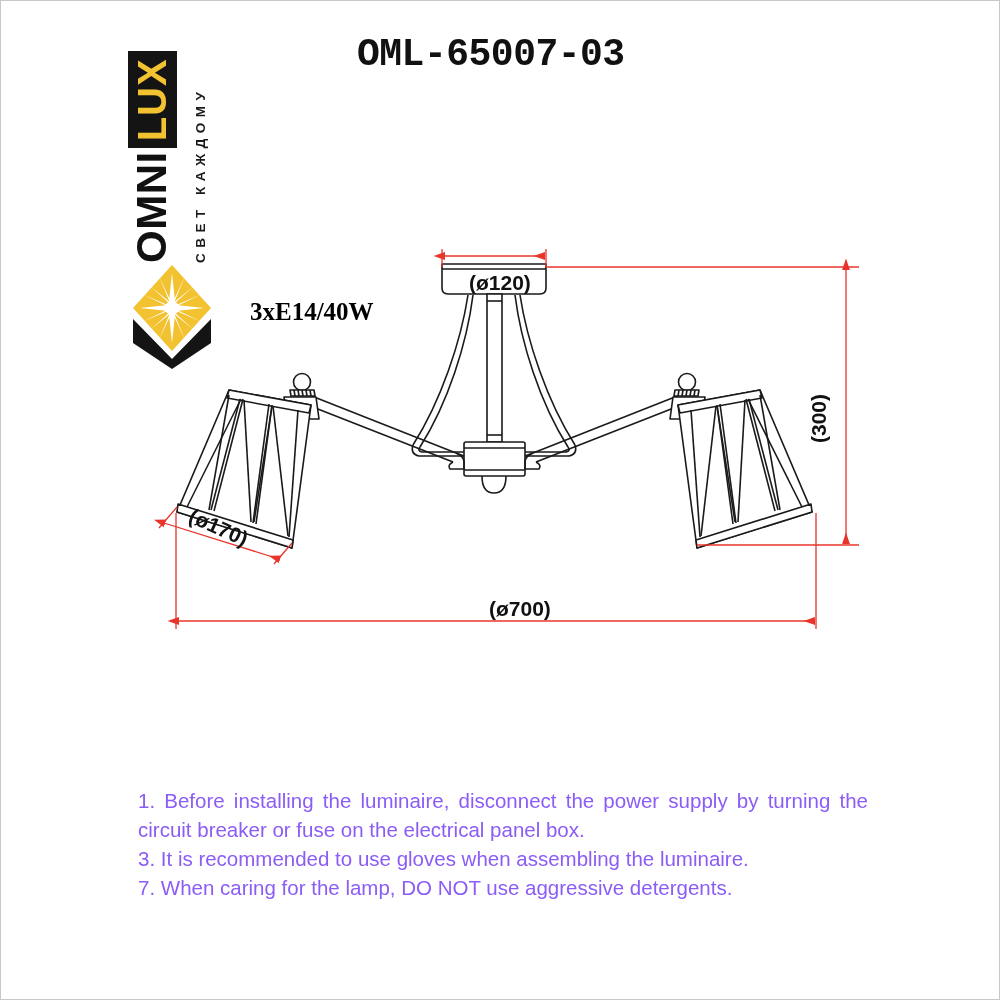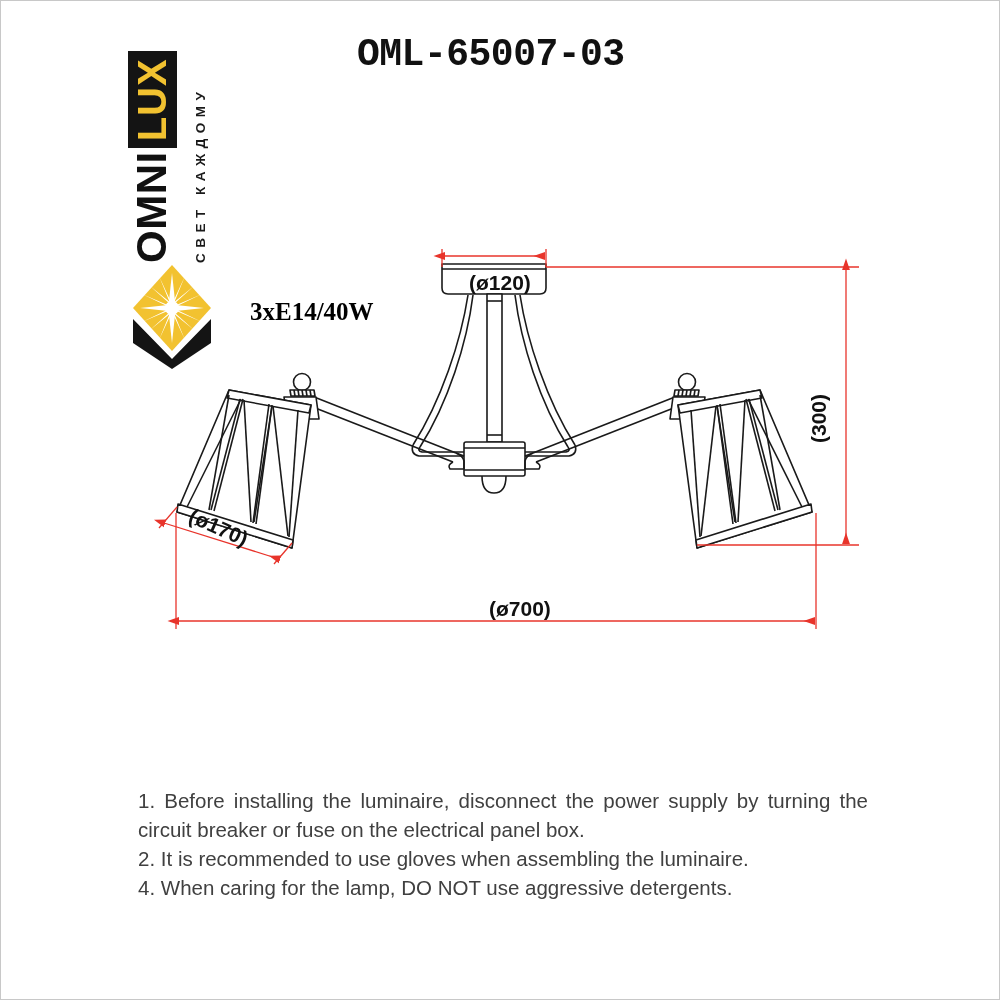--- a/index.html
+++ b/index.html
@@ -154,21 +154,21 @@
 
   
   #instructions {
     position: absolute;
     left: 137px;
     top: 785px;
     width: 730px;
     font-family: "Liberation Sans", sans-serif;
     font-size: 20.5px;
     line-height: 1.42;
-    color: #404040;
+    color: #8b5cf6;
   }
   .instr-item {
     text-align: justify;
     margin: 0 0 0 0;
   }
   .instr-item:last-child {
     text-align: left;
   }
 </style>
 </head>
@@ -361,17 +361,17 @@
     </g>
   </svg>
 
   <div class="dim-label" id="dim-120-label">(ø120)</div>
   <div class="dim-label" id="dim-700-label">(ø700)</div>
   <div class="dim-label" id="dim-300-label">(300)</div>
   <div class="dim-label" id="dim-170-label">(ø170)</div>
 
   <div id="instructions">
     <p class="instr-item">1. Before installing the luminaire, disconnect the power supply by turning the circuit breaker or fuse on the electrical panel box.</p>
-    <p class="instr-item">2. It is recommended to use gloves when assembling the luminaire.</p>
-    <p class="instr-item">4. When caring for the lamp, DO NOT use aggressive detergents.</p>
+    <p class="instr-item">3. It is recommended to use gloves when assembling the luminaire.</p>
+    <p class="instr-item">7. When caring for the lamp, DO NOT use aggressive detergents.</p>
   </div>
 
 </div>
 
 </body></html>

